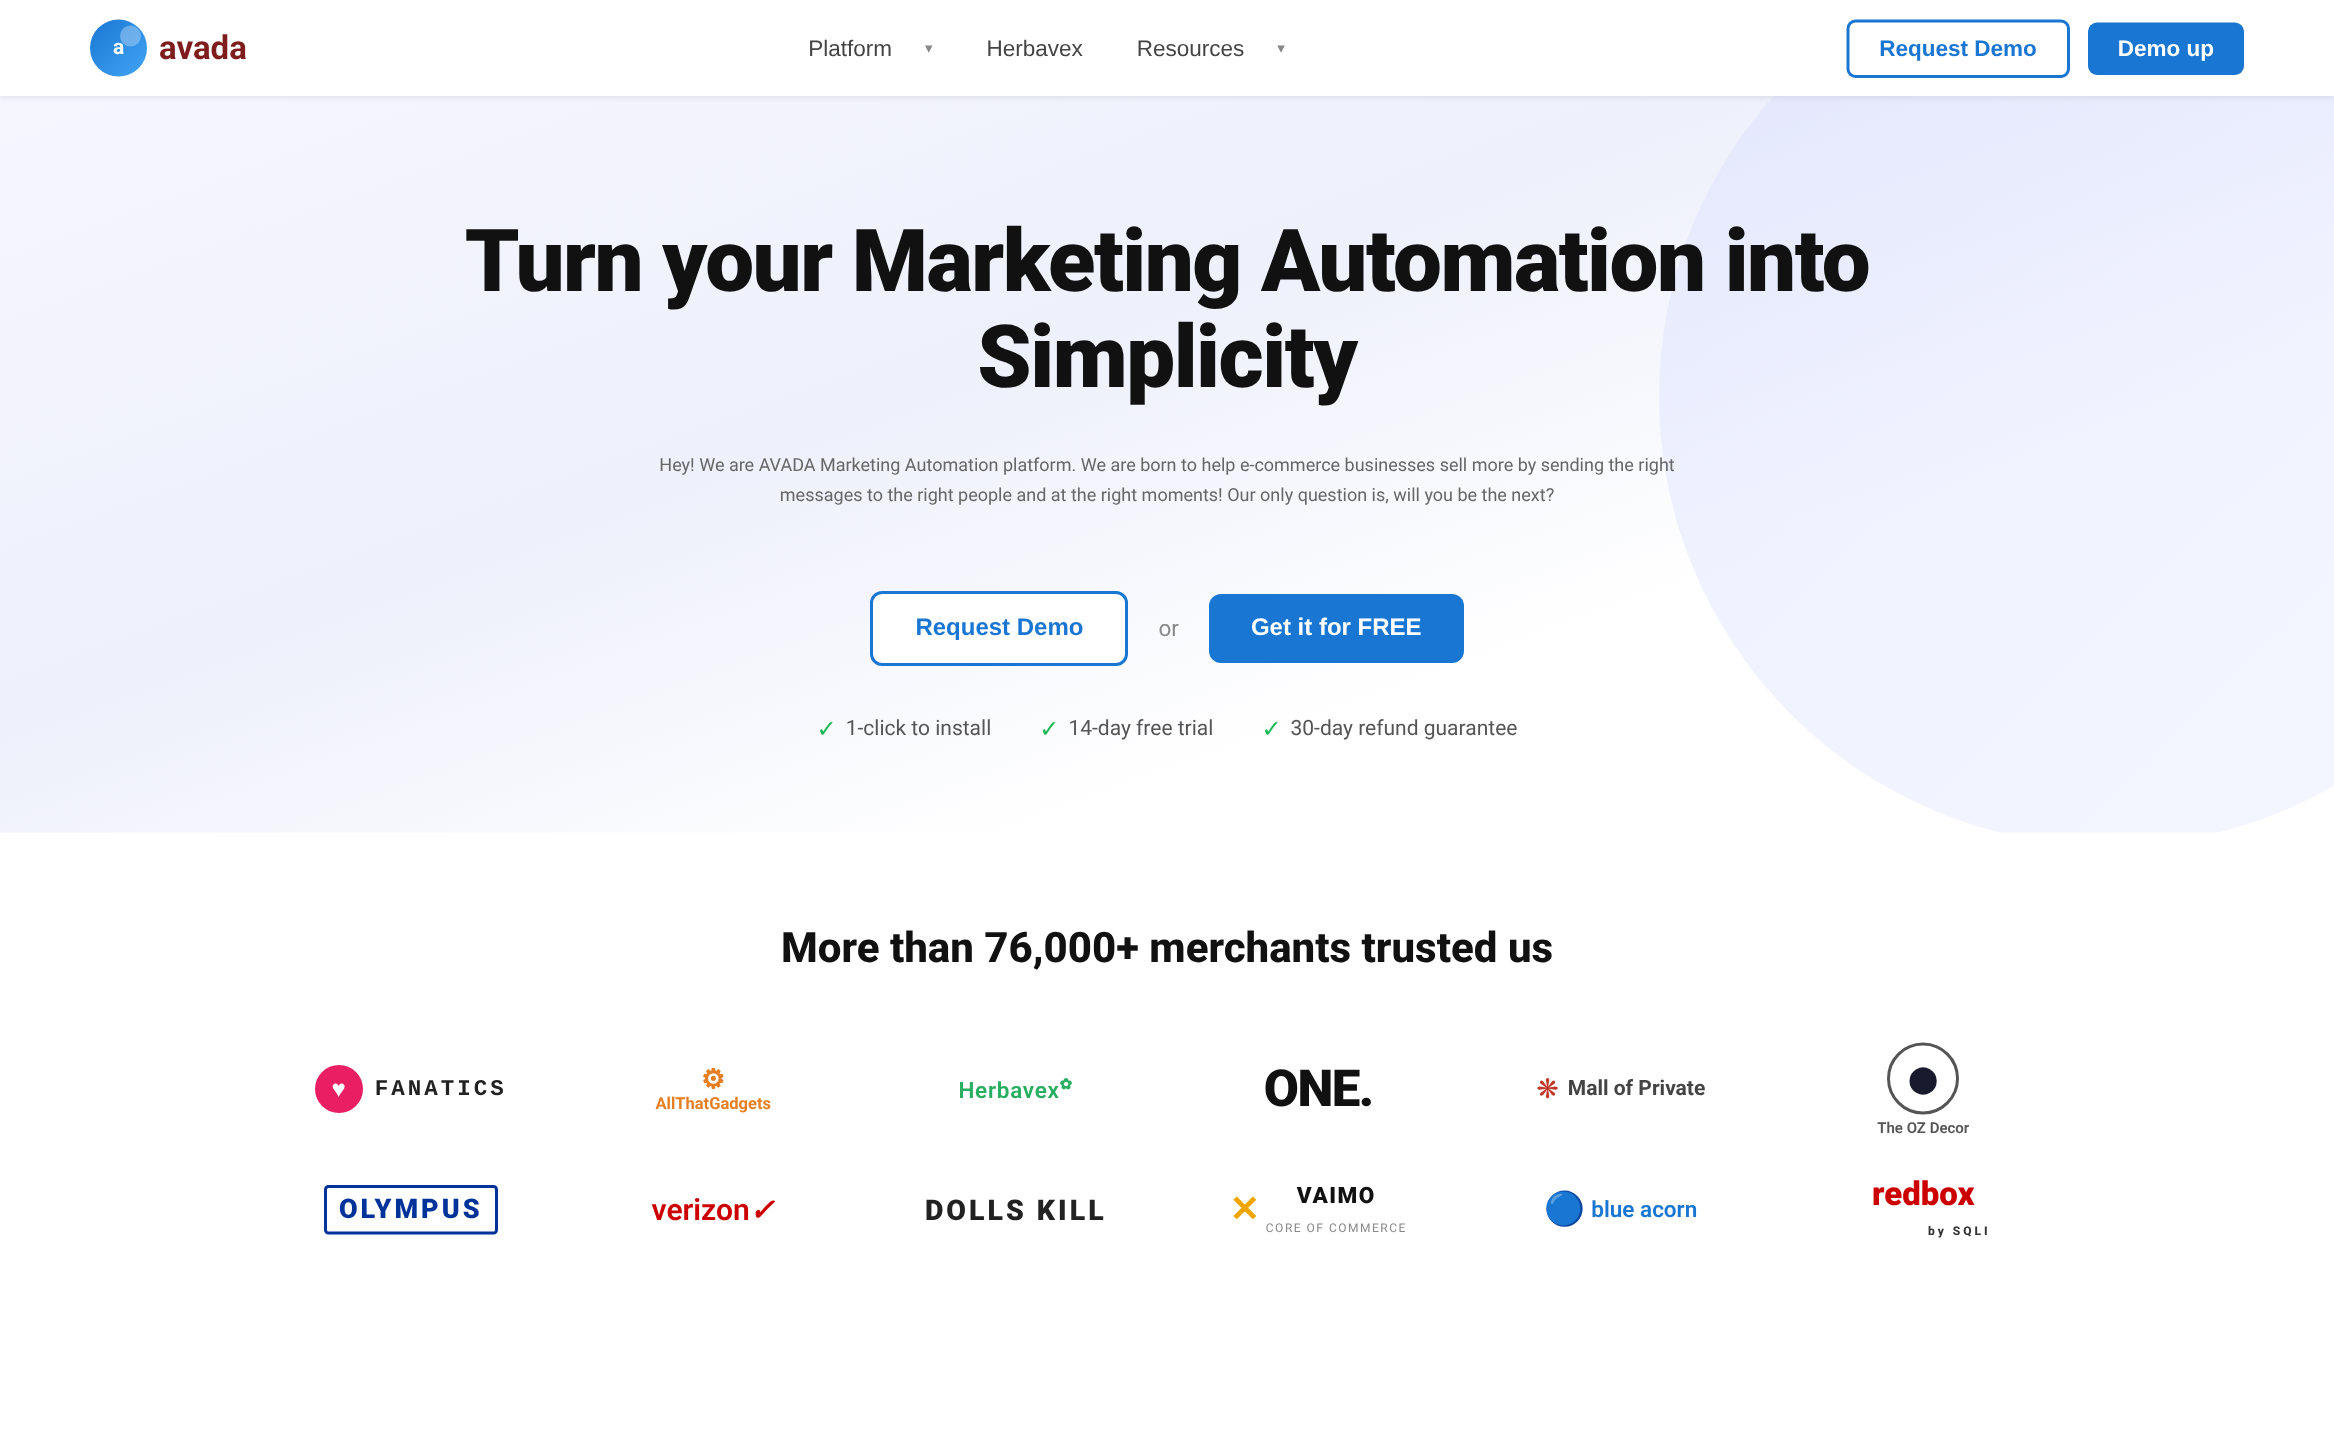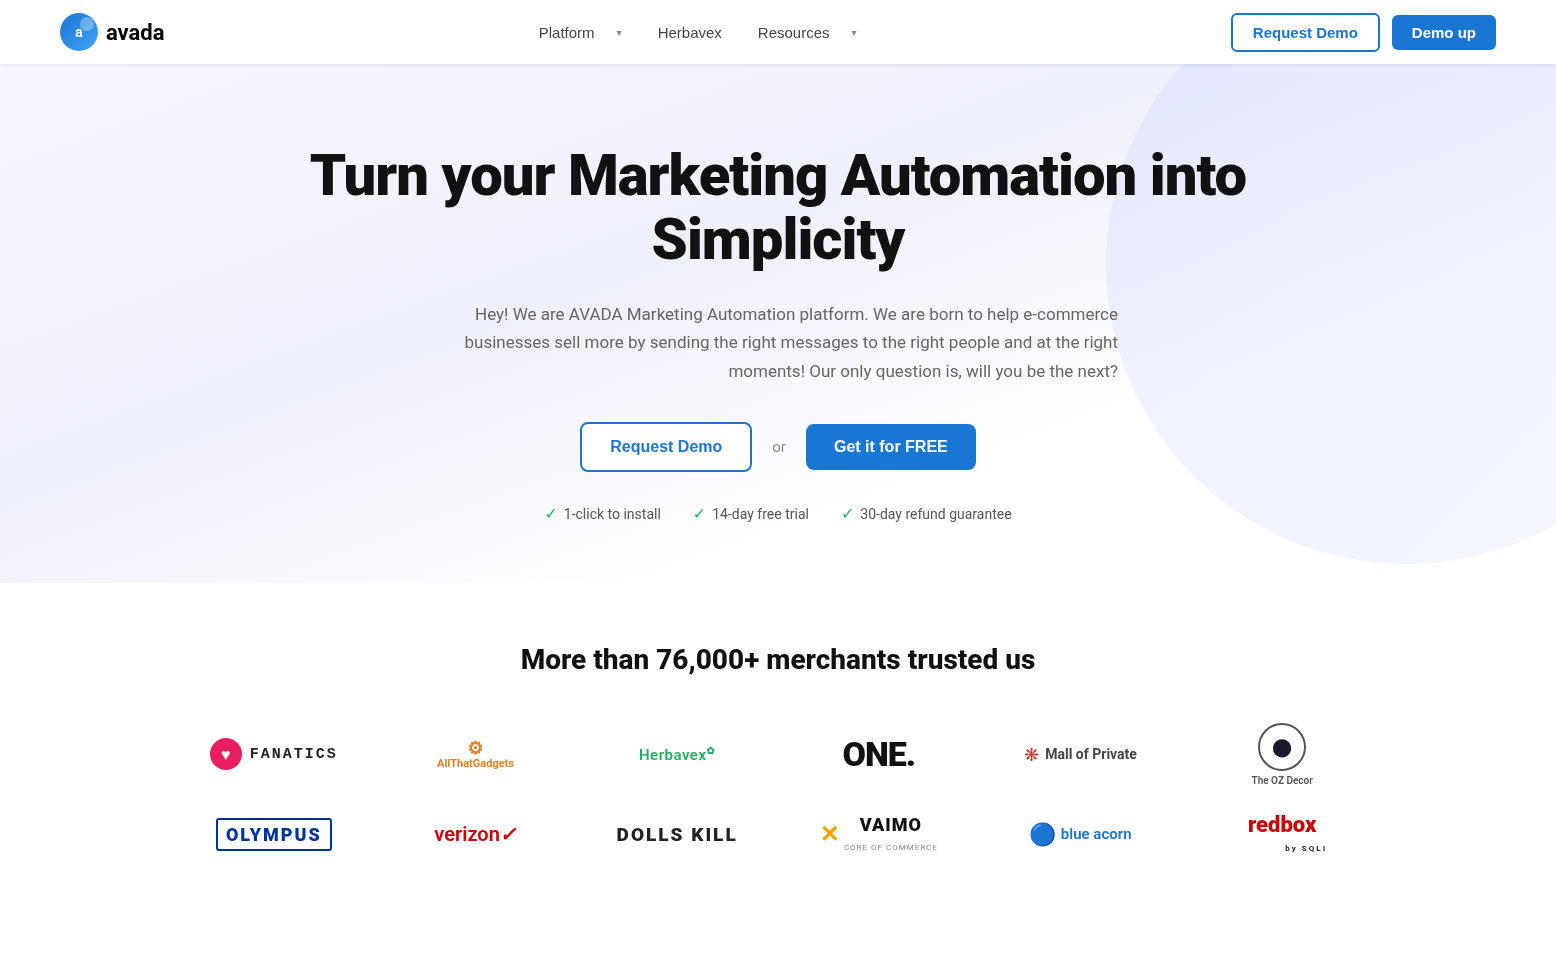--- a/index.html
+++ b/index.html
@@ -14,21 +14,21 @@
     .nav-logo { display: flex; align-items: center; gap: 8px; text-decoration: none; }
     .nav-logo-icon {
       width: 38px; height: 38px; background: linear-gradient(135deg, #1976d2, #42a5f5);
       border-radius: 50%; display: flex; align-items: center; justify-content: center;
       color: #fff; font-weight: bold; font-size: 14px; position: relative;
     }
     .nav-logo-icon::after {
       content: ''; position: absolute; width: 14px; height: 14px;
       background: #fff; border-radius: 50%; top: 4px; right: 4px; opacity: 0.3;
     }
-    .nav-logo-text { font-size: 22px; font-weight: 700; color: #000000; }
+    .nav-logo-text { font-size: 22px; font-weight: 700; color: #7f1d1d; }
     .nav-links { display: flex; align-items: center; gap: 8px; }
     .nav-link {
       padding: 8px 14px; color: #444; font-size: 15px; font-weight: 500;
       text-decoration: none; cursor: pointer; border: none; background: none;
       display: flex; align-items: center; gap: 22px;
     }
     .nav-chevron { font-size: 10px; color: #888; }
     .nav-cta { display: flex; align-items: center; gap: 12px; }
     .btn-outline {
       padding: 9px 20px; border: 2px solid #1976d2; color: #1976d2;
@@ -52,23 +52,22 @@
       width: 600px; height: 600px; border-radius: 50%;
       background: linear-gradient(135deg, rgba(220,225,255,0.5), rgba(200,210,255,0.2));
       right: -150px; top: -100px; z-index: 0;
     }
     .hero-content { position: relative; z-index: 1; max-width: 1100px; margin: 0 auto; }
     .hero-title {
       font-size: 58px; font-weight: 900; color: #111; line-height: 1.1;
       margin-bottom: 28px; letter-spacing: -1px;
     }
     .hero-sub {
-      font-size: 17px; color: #666; line-height: 1.7; max-width: 680px;
-      margin: 0 auto 36px;
-      text-align: right;
+      font-size: 12px; color: #666; line-height: 1.7; max-width: 680px;
+      margin: 0 auto 54px;
     }
     .hero-buttons {
       display: flex; align-items: center; justify-content: center; gap: 20px; margin-bottom: 32px;
     }
     .btn-hero-outline {
       padding: 14px 28px; border: 2px solid #1976d2; color: #1976d2;
       border-radius: 8px; font-size: 16px; font-weight: 600; background: #fff;
       cursor: pointer;
     }
     .btn-hero-filled {
@@ -220,21 +219,21 @@
       <span style="color:#cc0000;font-size:20px;font-weight:600;">verizon<span style="color:#cc0000;font-style:italic;font-weight:900;">✓</span></span>
     </div>
 
     <div class="logo-item">
       <span style="font-size:19px;font-weight:900;color:#222;letter-spacing:2px;">DOLLS KILL</span>
     </div>
 
     <div class="logo-item">
       <span style="color:#f0a500;font-size:24px;font-weight:900;margin-right:4px;">✕</span>
       <div>
-        <span style="font-size:18px;font-weight:900;color:#111;letter-spacing:1px;">VAIMO</span><br>
+        <span style="font-size:15px;font-weight:900;color:#111;letter-spacing:1px;">VAIMO</span><br>
         <span style="font-size:8px;color:#888;letter-spacing:1px;">CORE OF COMMERCE</span>
       </div>
     </div>
 
     <div class="logo-item">
       <span style="font-size:22px;margin-right:4px;">🔵</span>
       <span style="font-size:15px;color:#1976d2;font-weight:600;">blue acorn</span>
     </div>
 
     <div class="logo-item">

